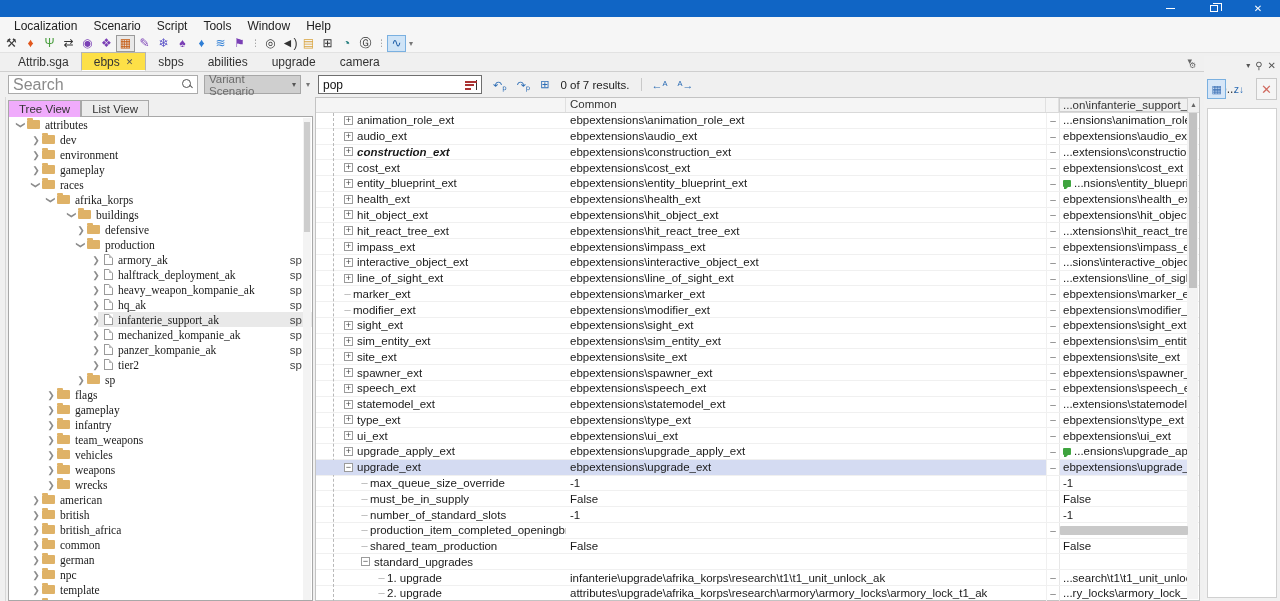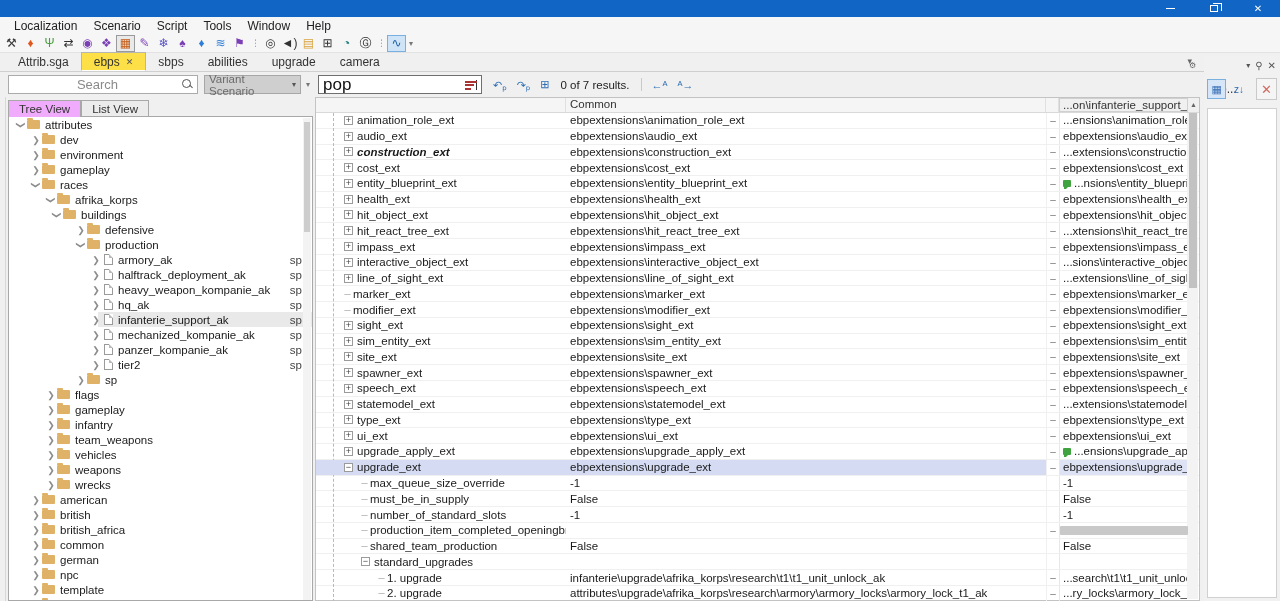--- a/index.html
+++ b/index.html
@@ -38,34 +38,34 @@
               display:flex; align-items:flex-end; padding-left:6px; border-bottom:1px solid #cfcfcf; }
   .dtab { height:19px; display:flex; align-items:center; padding:0 12px; color:#333; gap:6px; }
   .dtab.active { background:#fde047; border:1px solid #b5b5b5; border-bottom:1px solid #fff; }
   .dtab .close { color:#555; font-size:9px; }
   .tab-ovf { position:absolute; right:88px; top:3px; color:#666; font-size:9px; }
 
   
   .filterrow { position:absolute; left:0; top:72px; width:1280px; height:25px; background:#f0f0f0; }
   .searchbox { position:absolute; left:8px; top:3px; width:190px; height:19px; background:#fff;
                border:1px solid #ababab; display:flex; align-items:center; padding:0 4px; }
-  .searchbox .ph { color:#8a8a8a; flex:1; font-size:13px;text-align:center; }
+  .searchbox .ph { color:#8a8a8a; flex:1; font-size:16px; }
   .mag { width:11px; height:11px; position:relative; }
   .mag::before { content:''; position:absolute; left:0; top:0; width:7px; height:7px;
                  border:1.4px solid #555; border-radius:50%; }
   .mag::after { content:''; position:absolute; left:7px; top:7px; width:4px; height:1.4px;
                 background:#555; transform:rotate(45deg); }
   .combo { position:absolute; left:204px; top:3px; width:97px; height:19px; background:#cfcfcf;
            border:1px solid #a7a7a7; color:#6b6b6b; display:flex; align-items:center;
            padding:0 4px; font-size:11.5px; }
   .combo .car { margin-left:auto; color:#555; font-size:8px; }
   .ovf-sm { position:absolute; left:306px; top:8px; color:#777; font-size:8px; }
   .findbox { position:absolute; left:318px; top:3px; width:164px; height:19px; background:#fff;
              border:1px solid #6f6f6f; display:flex; align-items:center; padding:0 4px; }
-  .findbox .val { flex:1; font-size:17px; color:#111; }
+  .findbox .val { flex:1; font-size:12px; color:#111; }
   .filter-ic { width:12px; height:10px; display:inline-block;
       background:linear-gradient(#a33 0 0) 0 1px/12px 2px no-repeat,
                  linear-gradient(#a33 0 0) 0 4.5px/9px 2px no-repeat,
                  linear-gradient(#a33 0 0) 0 8px/6px 2px no-repeat,
                  linear-gradient(#333 0 0) 11px 0/1.5px 10px no-repeat; }
   .find-ic { color:#2d6db5; font-size:11px; margin:0 5px; }
   .results { color:#222; font-size:11.5px; margin:0 6px; }
   .findbar { position:absolute; left:488px; top:3px; height:19px; display:flex; align-items:center; }
   .fsep { width:1px; height:13px; background:#c9c9c9; margin:0 5px; }
 
@@ -86,21 +86,21 @@
   .chev { width:12px; color:#8c8c8c; font-size:9px; text-align:center; display:inline-block; }
   .chev.exp { transform:rotate(90deg); }
   .fold { width:13px; height:9px; background:#dfb267; border-radius:1px; position:relative;
           margin-right:5px; flex:none; }
   .fold::before { content:''; position:absolute; left:0; top:-2px; width:6px; height:2px;
           background:#dfb267; border-radius:1px 1px 0 0; }
   .ficon { width:9px; height:11px; background:#fff; border:1px solid #9a9a9a; position:relative;
            margin:0 5px 0 2px; flex:none; }
   .ficon::before { content:''; position:absolute; right:-1px; top:-1px; border:2.5px solid;
            border-color:#fff #fff #b9b9b9 #b9b9b9; }
-  .tlabel { color:#1a1a1a; }
+  .tlabel { color:#1a1a1a;font-family:Liberation Serif, serif; }
   .tbadge { margin-left:auto; padding-right:10px; color:#444; }
   .tree-scroll { position:absolute; right:1px; top:1px; width:8px; height:483px; background:#f3f3f3; }
   .tree-thumb { position:absolute; left:1px; top:4px; width:6px; height:110px; background:#cdcdcd; }
 
   
   .gridpane { position:absolute; left:315px; top:0; width:885px; height:504px; background:#fff;
               border:1px solid #c3c3c3; }
   .ghead { display:flex; height:15px; background:#f5f5f5; border-bottom:1px solid #d9d9d9;
            font-size:11.5px; color:#333; }
   .gh-name { width:250px; border-right:1px solid #e0e0e0; }
@@ -288,21 +288,21 @@
             <div class="trow" style="padding-left: 21px;">
               <span class="chev exp">❯</span>
               <span class="fold"></span>
               <span class="tlabel">races</span>
             </div>
             <div class="trow" style="padding-left: 36px;">
               <span class="chev exp">❯</span>
               <span class="fold"></span>
               <span class="tlabel">afrika_korps</span>
             </div>
-            <div class="trow" style="padding-left: 42px;">
+            <div class="trow" style="padding-left: 57px;">
               <span class="chev exp">❯</span>
               <span class="fold"></span>
               <span class="tlabel">buildings</span>
             </div>
             <div class="trow" style="padding-left: 66px;">
               <span class="chev">❯</span>
               <span class="fold"></span>
               <span class="tlabel">defensive</span>
             </div>
             <div class="trow" style="padding-left: 66px;">

